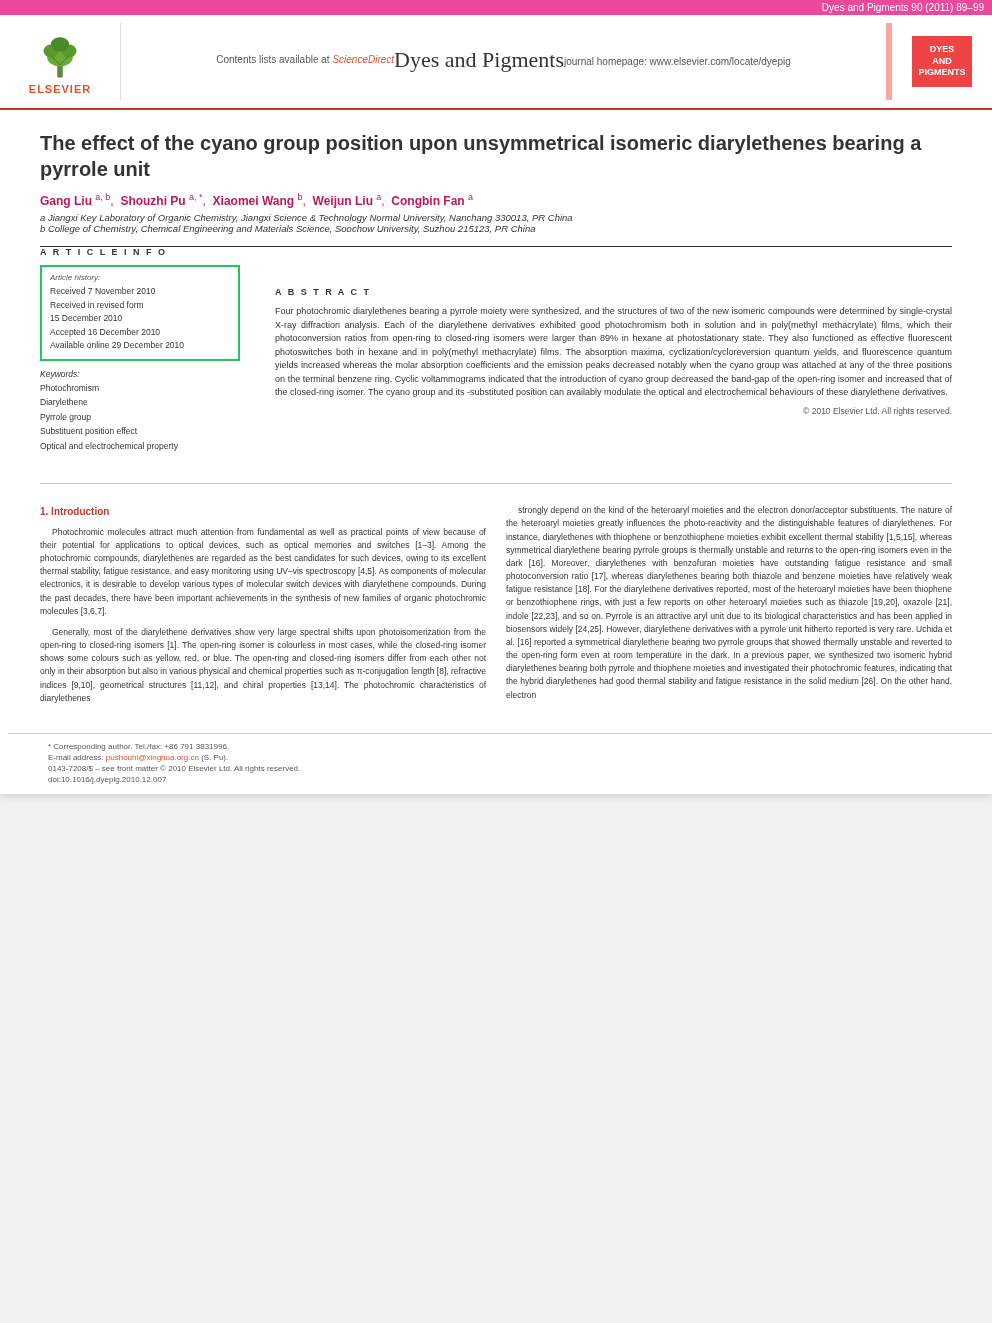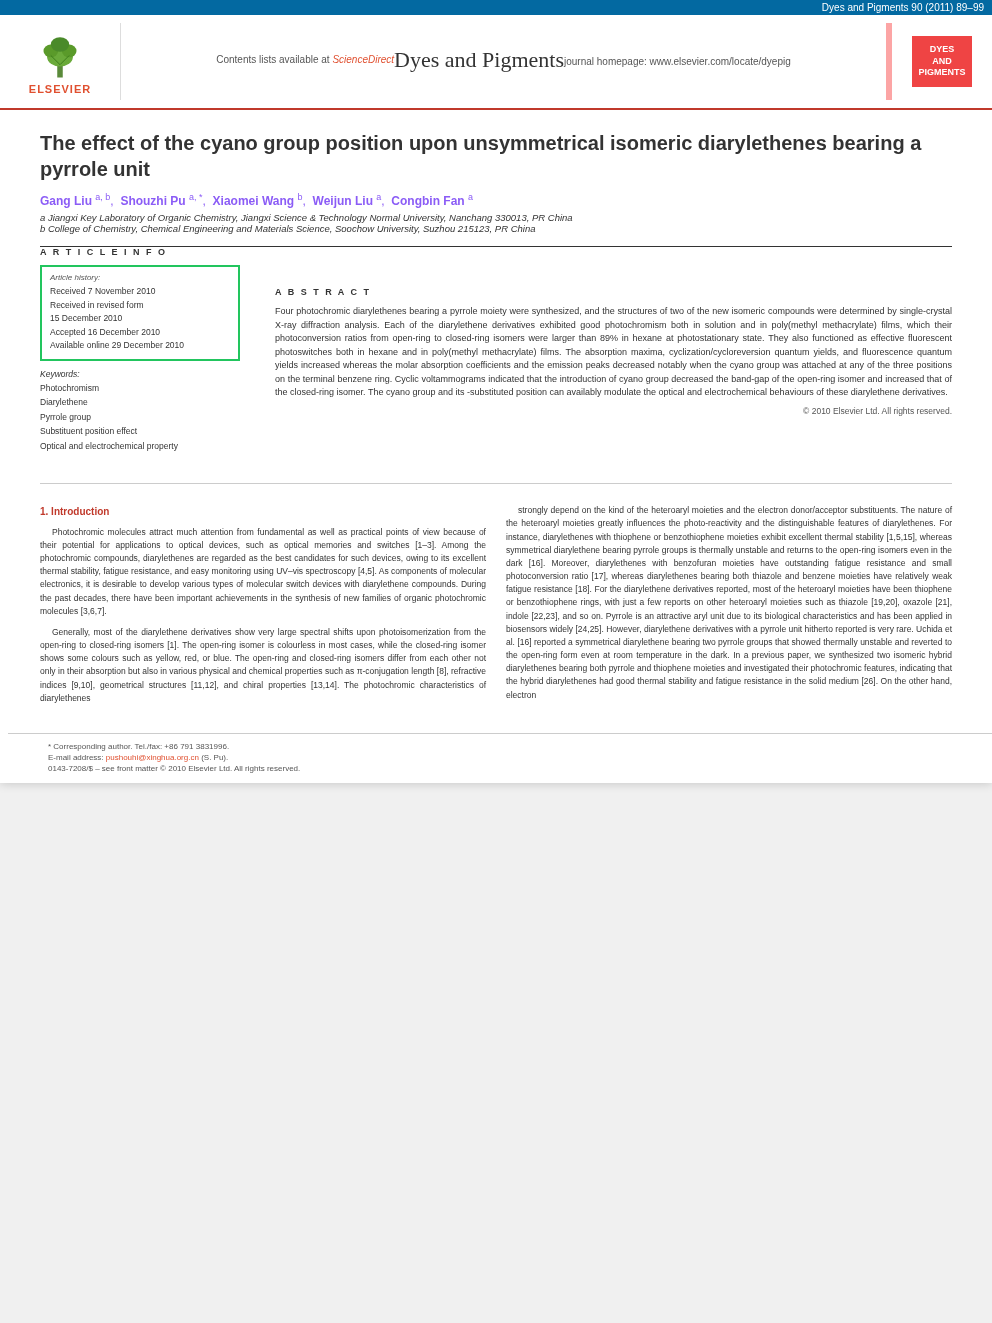--- a/index.html
+++ b/index.html
@@ -11,21 +11,21 @@
       align-items: flex-start;
       min-height: 1323px;
     }
     .page {
       width: 992px;
       background: white;
       box-shadow: 0 0 10px rgba(0,0,0,0.2);
     }
     
     .top-bar {
-      background: #0369a1;
+      background: #ec4899;
       color: white;
       font-size: 10px;
       text-align: right;
       padding: 2px 8px;
       font-family: Arial, sans-serif;
     }
     
     .journal-header {
       display: flex;
       align-items: stretch;
@@ -111,21 +111,21 @@
     .article-title {
       font-size: 20px;
       font-weight: bold;
       color: #333;
       margin-bottom: 10px;
       line-height: 1.3;
       font-family: Arial, sans-serif;
     }
     .authors {
       font-size: 12px;
-      color: #8b5cf6;
+      color: #be185d;
       margin-bottom: 4px;
       font-family: Arial, sans-serif;
     }
     .author-name {
       font-weight: bold;
     }
     .sup {
       font-size: 9px;
       vertical-align: super;
     }
@@ -376,14 +376,15 @@
   <div class="footer">
     <div class="footnote">
       <span>* Corresponding author. Tel./fax: +86 791 3831996.</span>
     </div>
     <div class="footnote">
       <span>E-mail address:</span>
       <span style="color:#e05030;">pushouhi@xinghua.org.cn</span>
       <span>(S. Pu).</span>
     </div>
     <div class="footnote">0143-7208/$ – see front matter © 2010 Elsevier Ltd. All rights reserved.</div>
+    <div class="footnote">doi:10.1016/j.dyepig.2010.12.007</div>
   </div>
 </div>
 
 </body></html>

